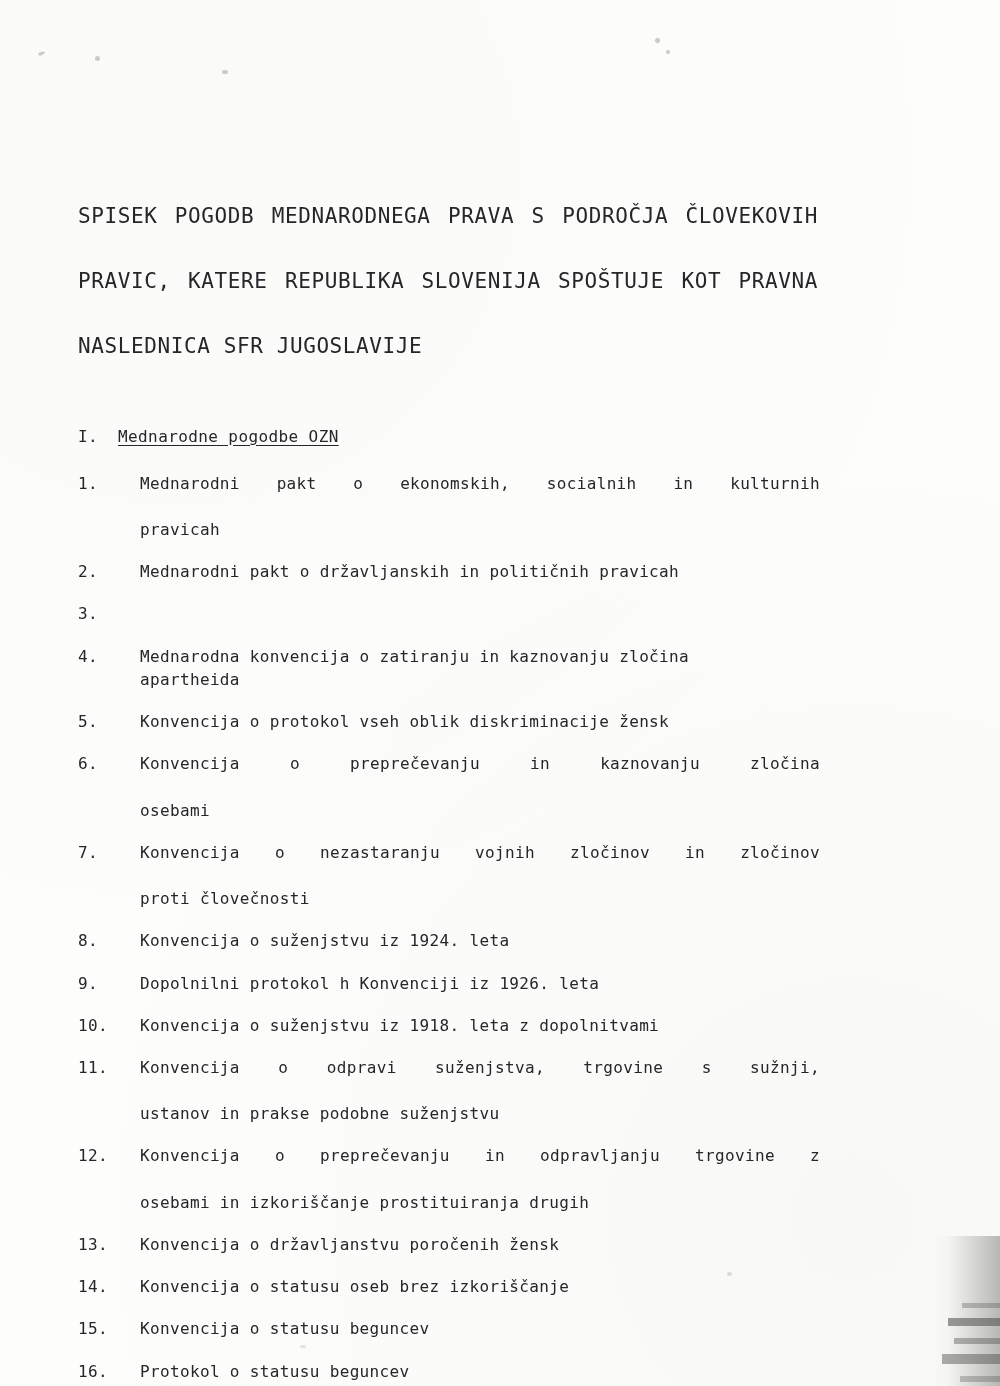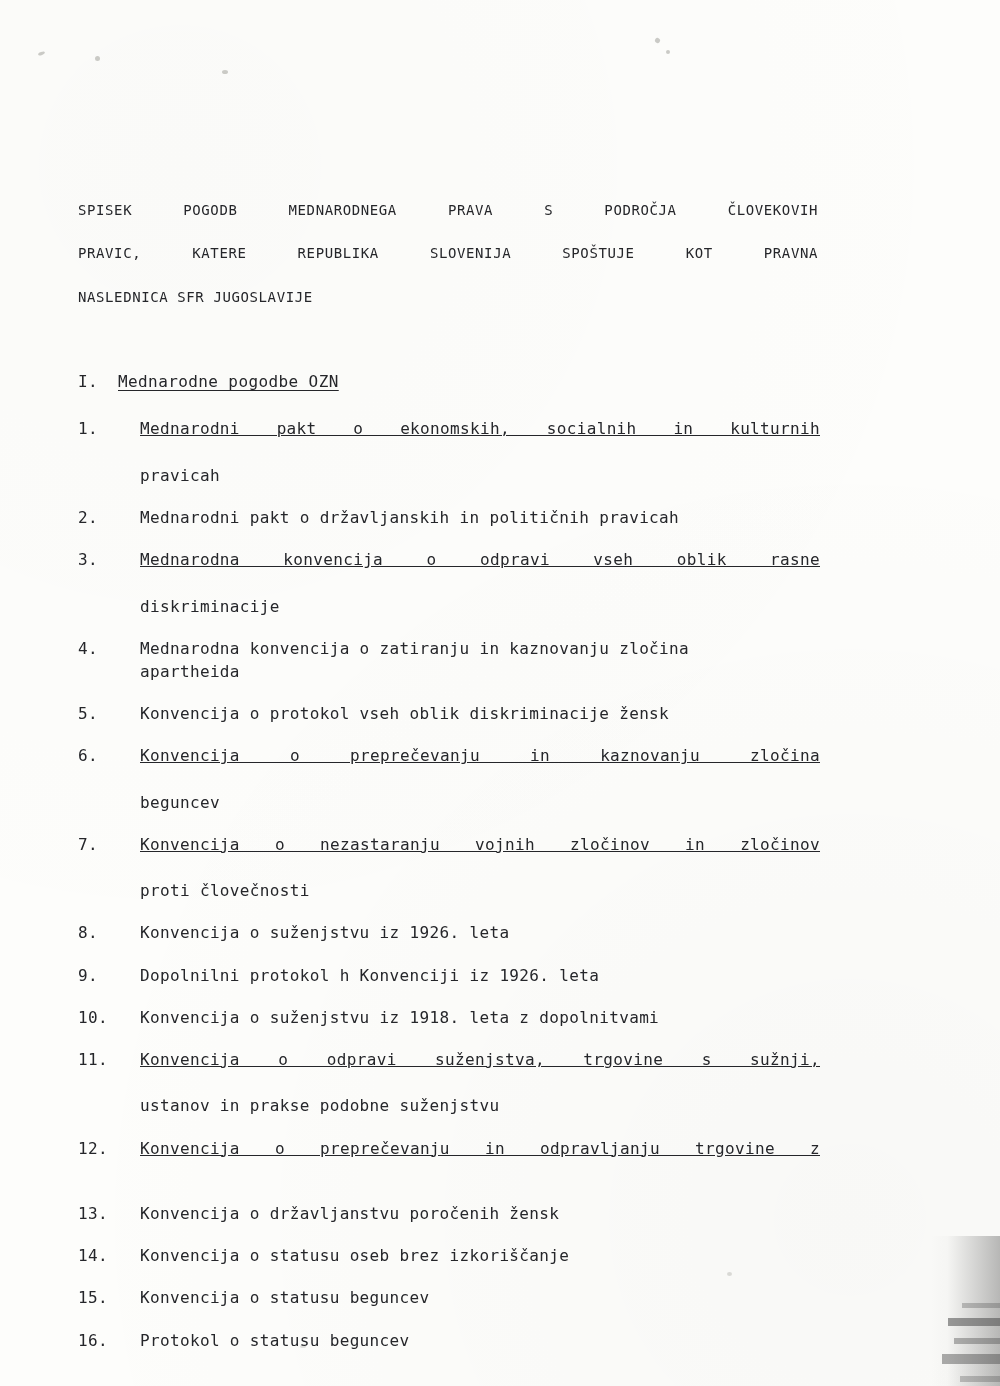--- a/index.html
+++ b/index.html
@@ -60,21 +60,21 @@
 
   .content {
     position: absolute;
     left: 78px;
     top: 200px;
     width: 760px;
     color: #25262a;
   }
 
   .doc-title {
-    font-size: 14px;
+    font-size: 21px;
     letter-spacing: 0.6px;
     line-height: 1.55;
     text-align: justify;
     text-justify: inter-word;
     margin: 0 0 0 0;
     width: 740px;
   }
   .doc-title .ln { display: block; }
   .doc-title .ln.just {
     text-align: justify;
@@ -117,21 +117,20 @@
     flex: none;
     padding-left: 0;
   }
   li.item .body {
     flex: 1;
     max-width: 680px;
   }
   li.item .body .ln { display: block; }
   li.item .body .ln.just {
     text-align: justify;
-    text-decoration: underline;
   }
   li.item .body .ln.just::after {
     content: "";
     display: inline-block;
     width: 100%;
   }
 </style>
 </head>
 <body>
 
@@ -170,24 +169,20 @@
 
       <li class="item">
         <span class="num">2.</span>
         <span class="body">
           <span class="ln">Mednarodni pakt o državljanskih in političnih pravicah</span>
         </span>
       </li>
 
       <li class="item">
         <span class="num">3.</span>
-        <span class="body">
-          <span class="ln just">Mednarodna  konvencija  o  odpravi  vseh  oblik   rasne</span>
-          <span class="ln">diskriminacije</span>
-        </span>
       </li>
 
       <li class="item">
         <span class="num">4.</span>
         <span class="body">
           <span class="ln">Mednarodna konvencija o zatiranju in kaznovanju zločina</span>
           <span class="ln">apartheida</span>
         </span>
       </li>
 
@@ -195,36 +190,36 @@
         <span class="num">5.</span>
         <span class="body">
           <span class="ln">Konvencija o protokol vseh oblik diskriminacije žensk</span>
         </span>
       </li>
 
       <li class="item">
         <span class="num">6.</span>
         <span class="body">
           <span class="ln just">Konvencija  o  preprečevanju   in  kaznovanju   zločina</span>
-          <span class="ln">beguncev</span>
+          <span class="ln">osebami</span>
         </span>
       </li>
 
       <li class="item">
         <span class="num">7.</span>
         <span class="body">
           <span class="ln just">Konvencija o nezastaranju  vojnih zločinov in  zločinov</span>
           <span class="ln">proti človečnosti</span>
         </span>
       </li>
 
       <li class="item">
         <span class="num">8.</span>
         <span class="body">
-          <span class="ln">Konvencija o suženjstvu iz 1926. leta</span>
+          <span class="ln">Konvencija o suženjstvu iz 1924. leta</span>
         </span>
       </li>
 
       <li class="item">
         <span class="num">9.</span>
         <span class="body">
           <span class="ln">Dopolnilni protokol h Konvenciji iz 1926. leta</span>
         </span>
       </li>
 
@@ -240,20 +235,21 @@
         <span class="body">
           <span class="ln just">Konvencija  o   odpravi  suženjstva, trgovine  s  sužnji,</span>
           <span class="ln">ustanov in prakse podobne suženjstvu</span>
         </span>
       </li>
 
       <li class="item">
         <span class="num">12.</span>
         <span class="body">
           <span class="ln just">Konvencija o preprečevanju  in odpravljanju trgovine  z</span>
+          <span class="ln">osebami in izkoriščanje prostituiranja drugih</span>
         </span>
       </li>
 
       <li class="item">
         <span class="num">13.</span>
         <span class="body">
           <span class="ln">Konvencija o državljanstvu poročenih žensk</span>
         </span>
       </li>
 

